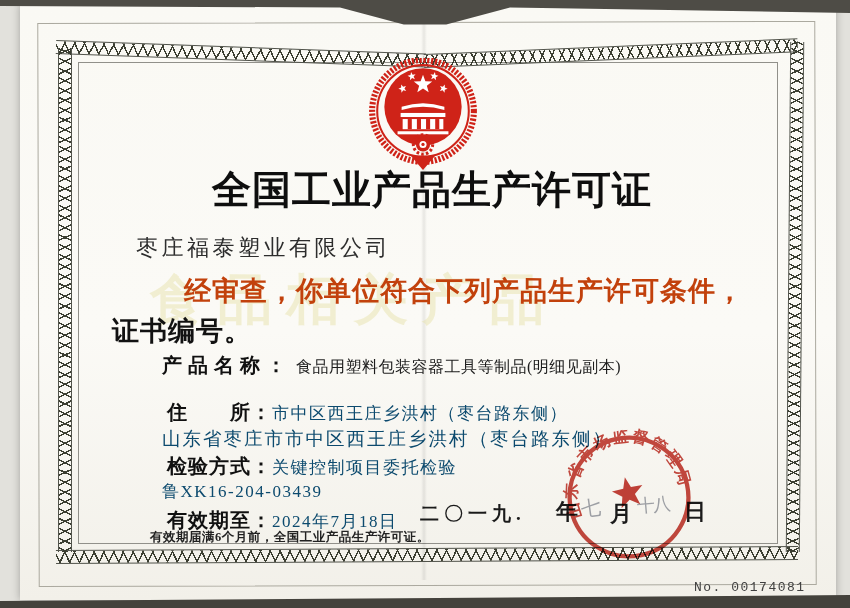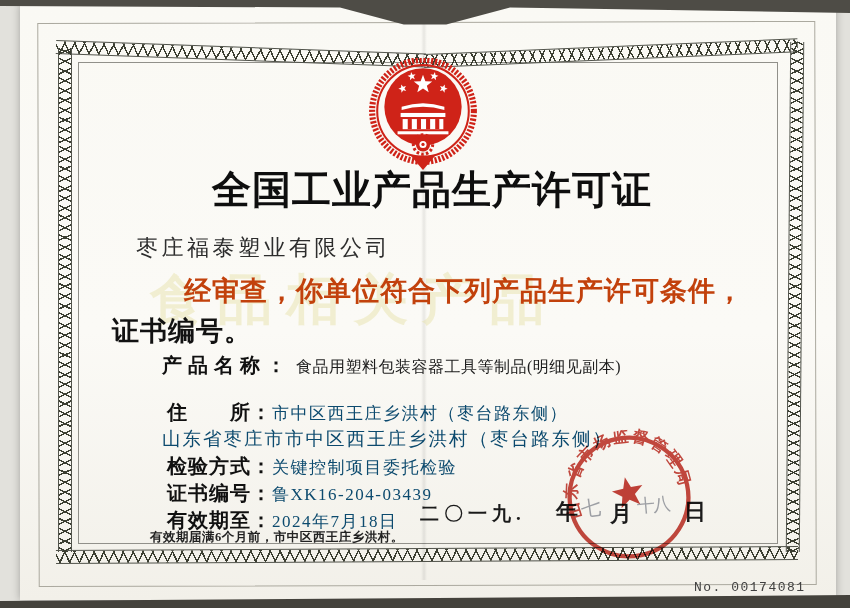--- a/index.html
+++ b/index.html
@@ -137,30 +137,29 @@
         <span class="fvalue">市中区西王庄乡洪村（枣台路东侧）</span>
       </div>
       <div class="frow">
         <span class="fvalue wide">山东省枣庄市市中区西王庄乡洪村（枣台路东侧）</span>
       </div>
       <div class="frow">
         <span class="flabel">检验方式：</span>
         <span class="fvalue">关键控制项目委托检验</span>
       </div>
       <div class="frow">
-        <span class="flabel">证书编号：</span>
         <span class="fvalue">鲁XK16-204-03439</span>
       </div>
       <div class="frow">
         <span class="flabel">有效期至：</span>
         <span class="fvalue">2024年7月18日</span>
       </div>
     </div>
 
-    <div class="note">有效期届满6个月前，市中区西王庄乡洪村。</div>
+    <div class="note">有效期届满6个月前，全国工业产品生产许可证。</div>
 
     <div class="dpart dyear">二〇一九.</div>
     <div class="dpart dy">年</div>
     <div class="dpart hand hm">七</div>
     <div class="dpart dm">月</div>
     <div class="dpart hand hd">十八</div>
     <div class="dpart dd">日</div>
   </div>
 
   <svg class="seal" viewBox="0 0 140 140" aria-hidden="true">

